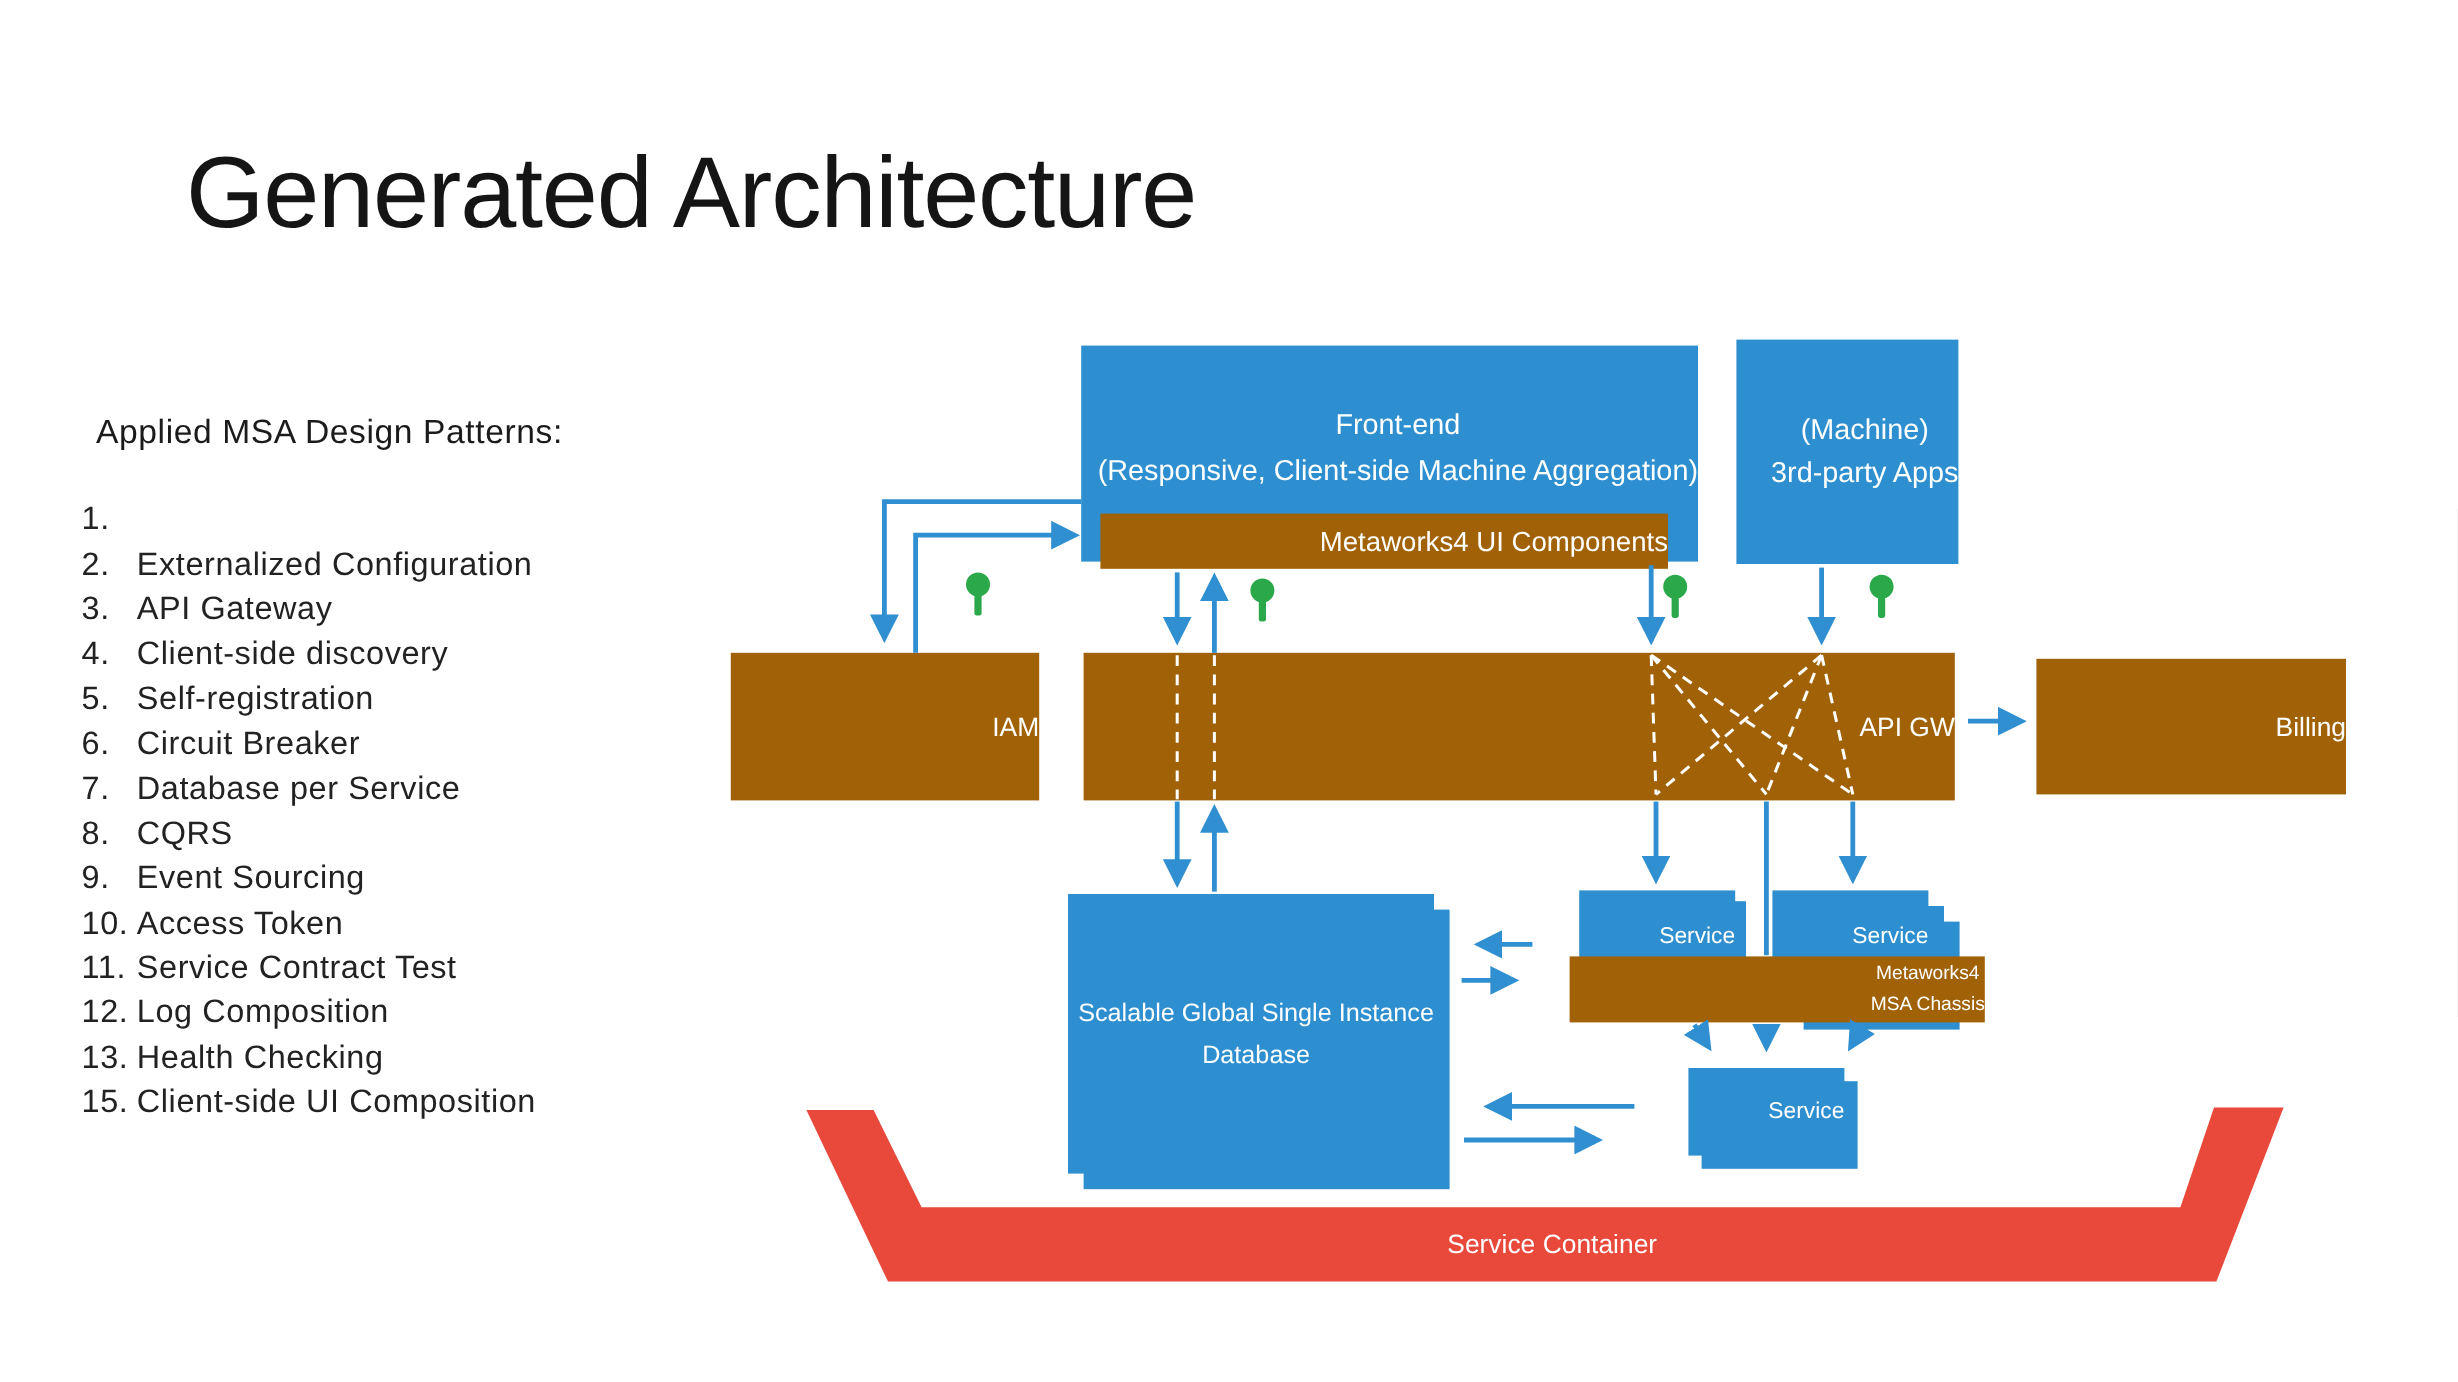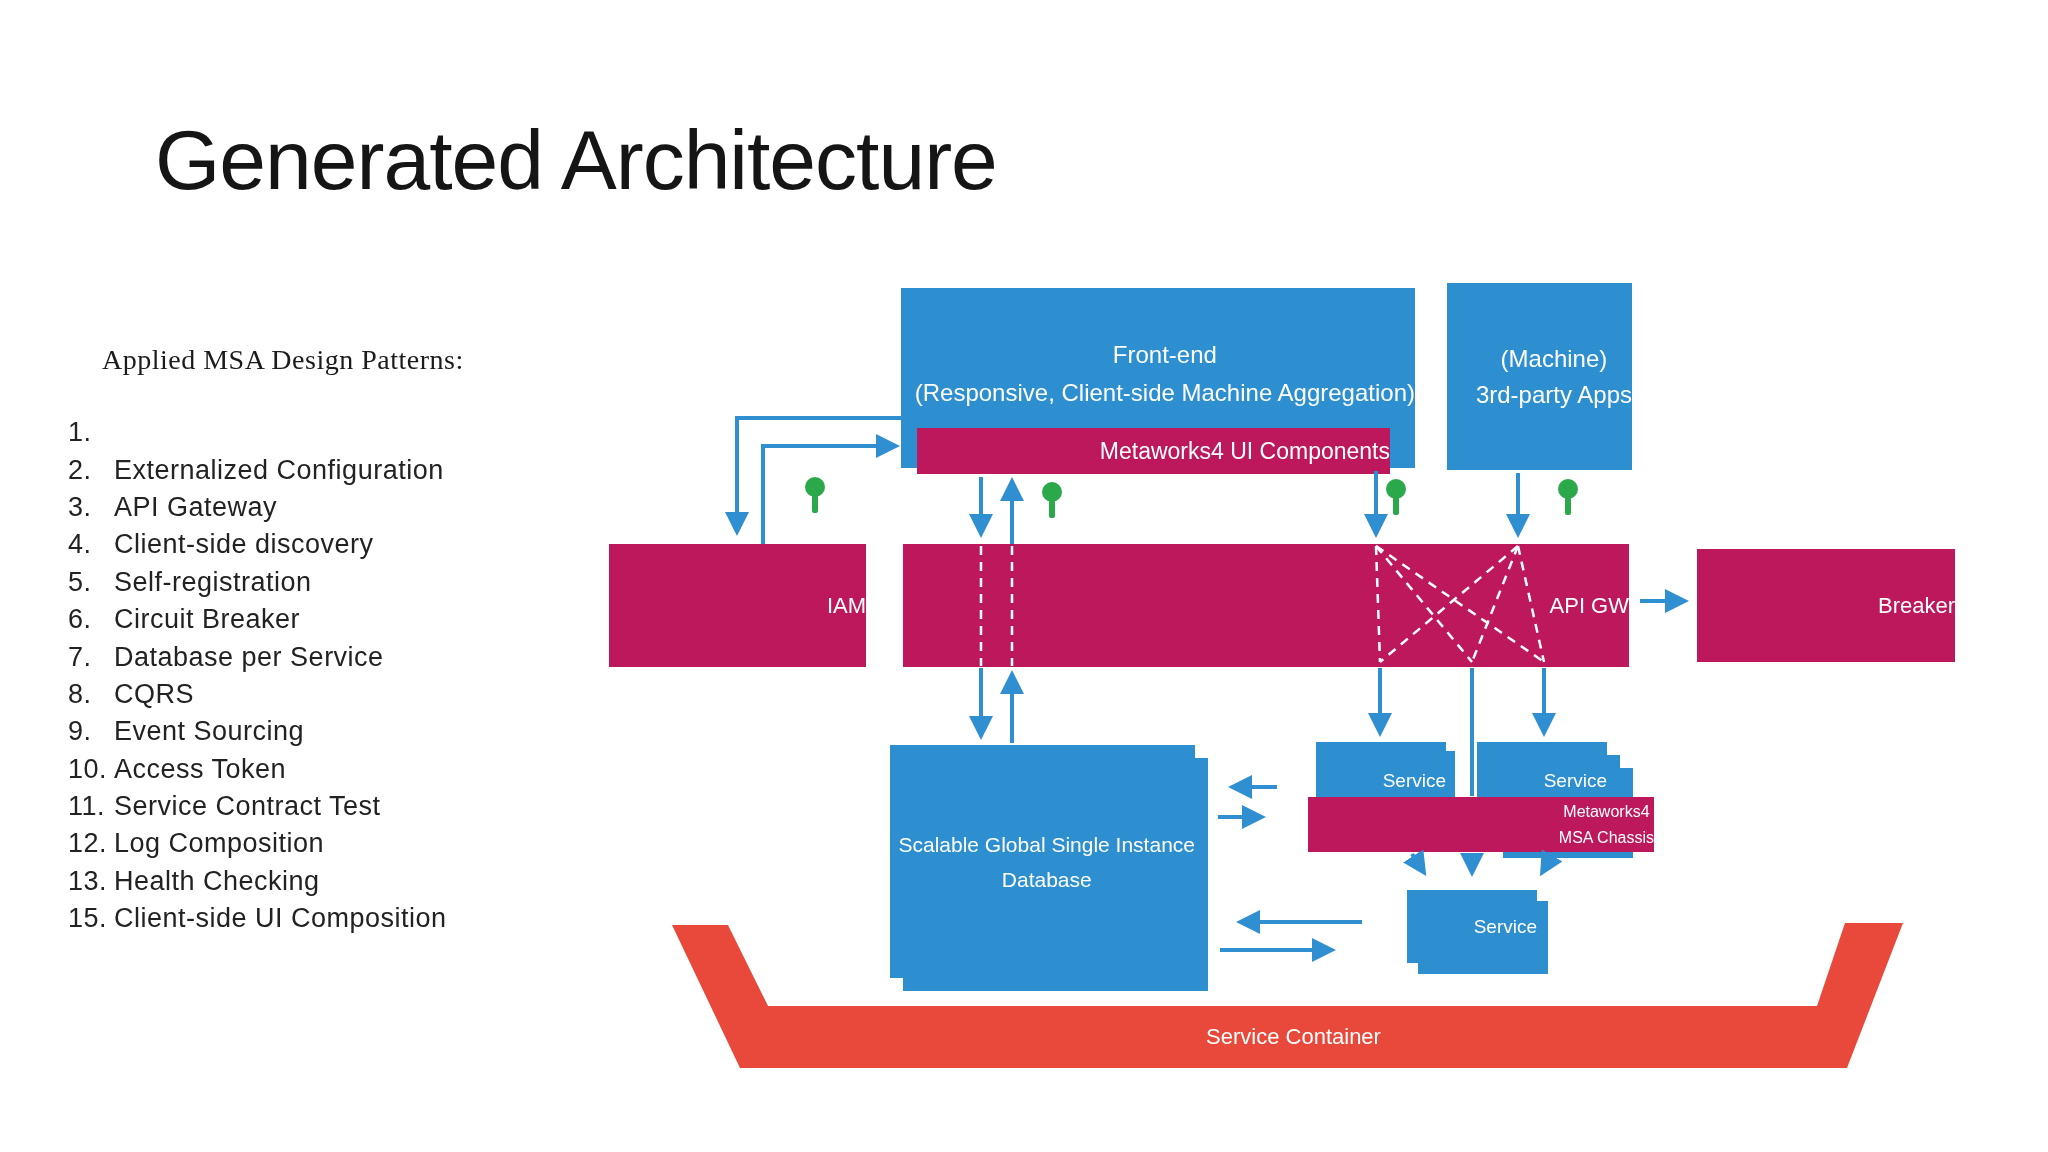--- a/index.html
+++ b/index.html
@@ -7,34 +7,34 @@
     position:relative;width:2048px;height:1152px;background:#ffffff;
     font-family:"Liberation Sans", sans-serif;overflow:hidden;
   }
   
   .title{
     position:absolute;left:155px;top:112px;font-size:84px;color:#151515;
     letter-spacing:-1px;white-space:nowrap;font-weight:400;
   }
   
   .patterns-heading{
-    position:absolute;left:102px;top:344px;font-size:28px;color:#1b1b1b;
-    letter-spacing:.5px;white-space:nowrap;font-family:Liberation Serif, serif;
+    position:absolute;left:80px;top:344px;font-size:28px;color:#1b1b1b;
+    letter-spacing:.5px;white-space:nowrap;
   }
   .patterns-list{
     position:absolute;left:68px;top:414px;margin:0;padding:0;list-style:none;
     font-size:27px;color:#222;letter-spacing:.5px;
   }
   .patterns-list li{display:flex;height:37.4px;align-items:center;white-space:nowrap;}
   .patterns-list .num{width:46px;flex:0 0 46px;}
   
   .box{position:absolute;display:flex;align-items:center;justify-content:flex-end;
        text-align:center;color:#fff;}
   .blue{background:#2E8FD0;}
-  .red{background:#be185d;}
+  .red{background:#a16207;}
   .fe{left:901px;top:288px;width:514px;height:180px;align-items:flex-start;}
   .fe .inner{margin-top:48px;font-size:24px;line-height:38px;}
   .uibar{left:917px;top:428px;width:473px;height:46px;font-size:23px;}
   .machine{left:1447px;top:283px;width:185px;height:187px;font-size:24px;line-height:36px;}
   .iam{left:609px;top:544px;width:257px;height:123px;font-size:22px;}
   .apigw{left:903px;top:544px;width:726px;height:123px;font-size:22px;}
   .billing{left:1697px;top:549px;width:258px;height:113px;font-size:22px;}
   .db-back{left:903px;top:758px;width:305px;height:233px;}
   .db{left:890px;top:745px;width:305px;height:233px;font-size:21px;line-height:35px;}
   .svcL-b1{left:1325px;top:751px;width:130px;height:90px;}
@@ -130,21 +130,21 @@
   <div class="box blue machine">
     <div>
       <div>(Machine)</div>
       <div>3rd-party Apps</div>
     </div>
   </div>
   <div class="box red uibar">Metaworks4 UI Components</div>
 
   <div class="box red iam">IAM</div>
   <div class="box red apigw">API GW</div>
-  <div class="box red billing">Breaker</div>
+  <div class="box red billing">Billing</div>
 
   <div class="box blue db-back"></div>
   <div class="box blue db">
     <div>
       <div>Scalable Global Single Instance</div>
       <div>Database</div>
     </div>
   </div>
 
   <div class="box blue svcL-b1"></div>

